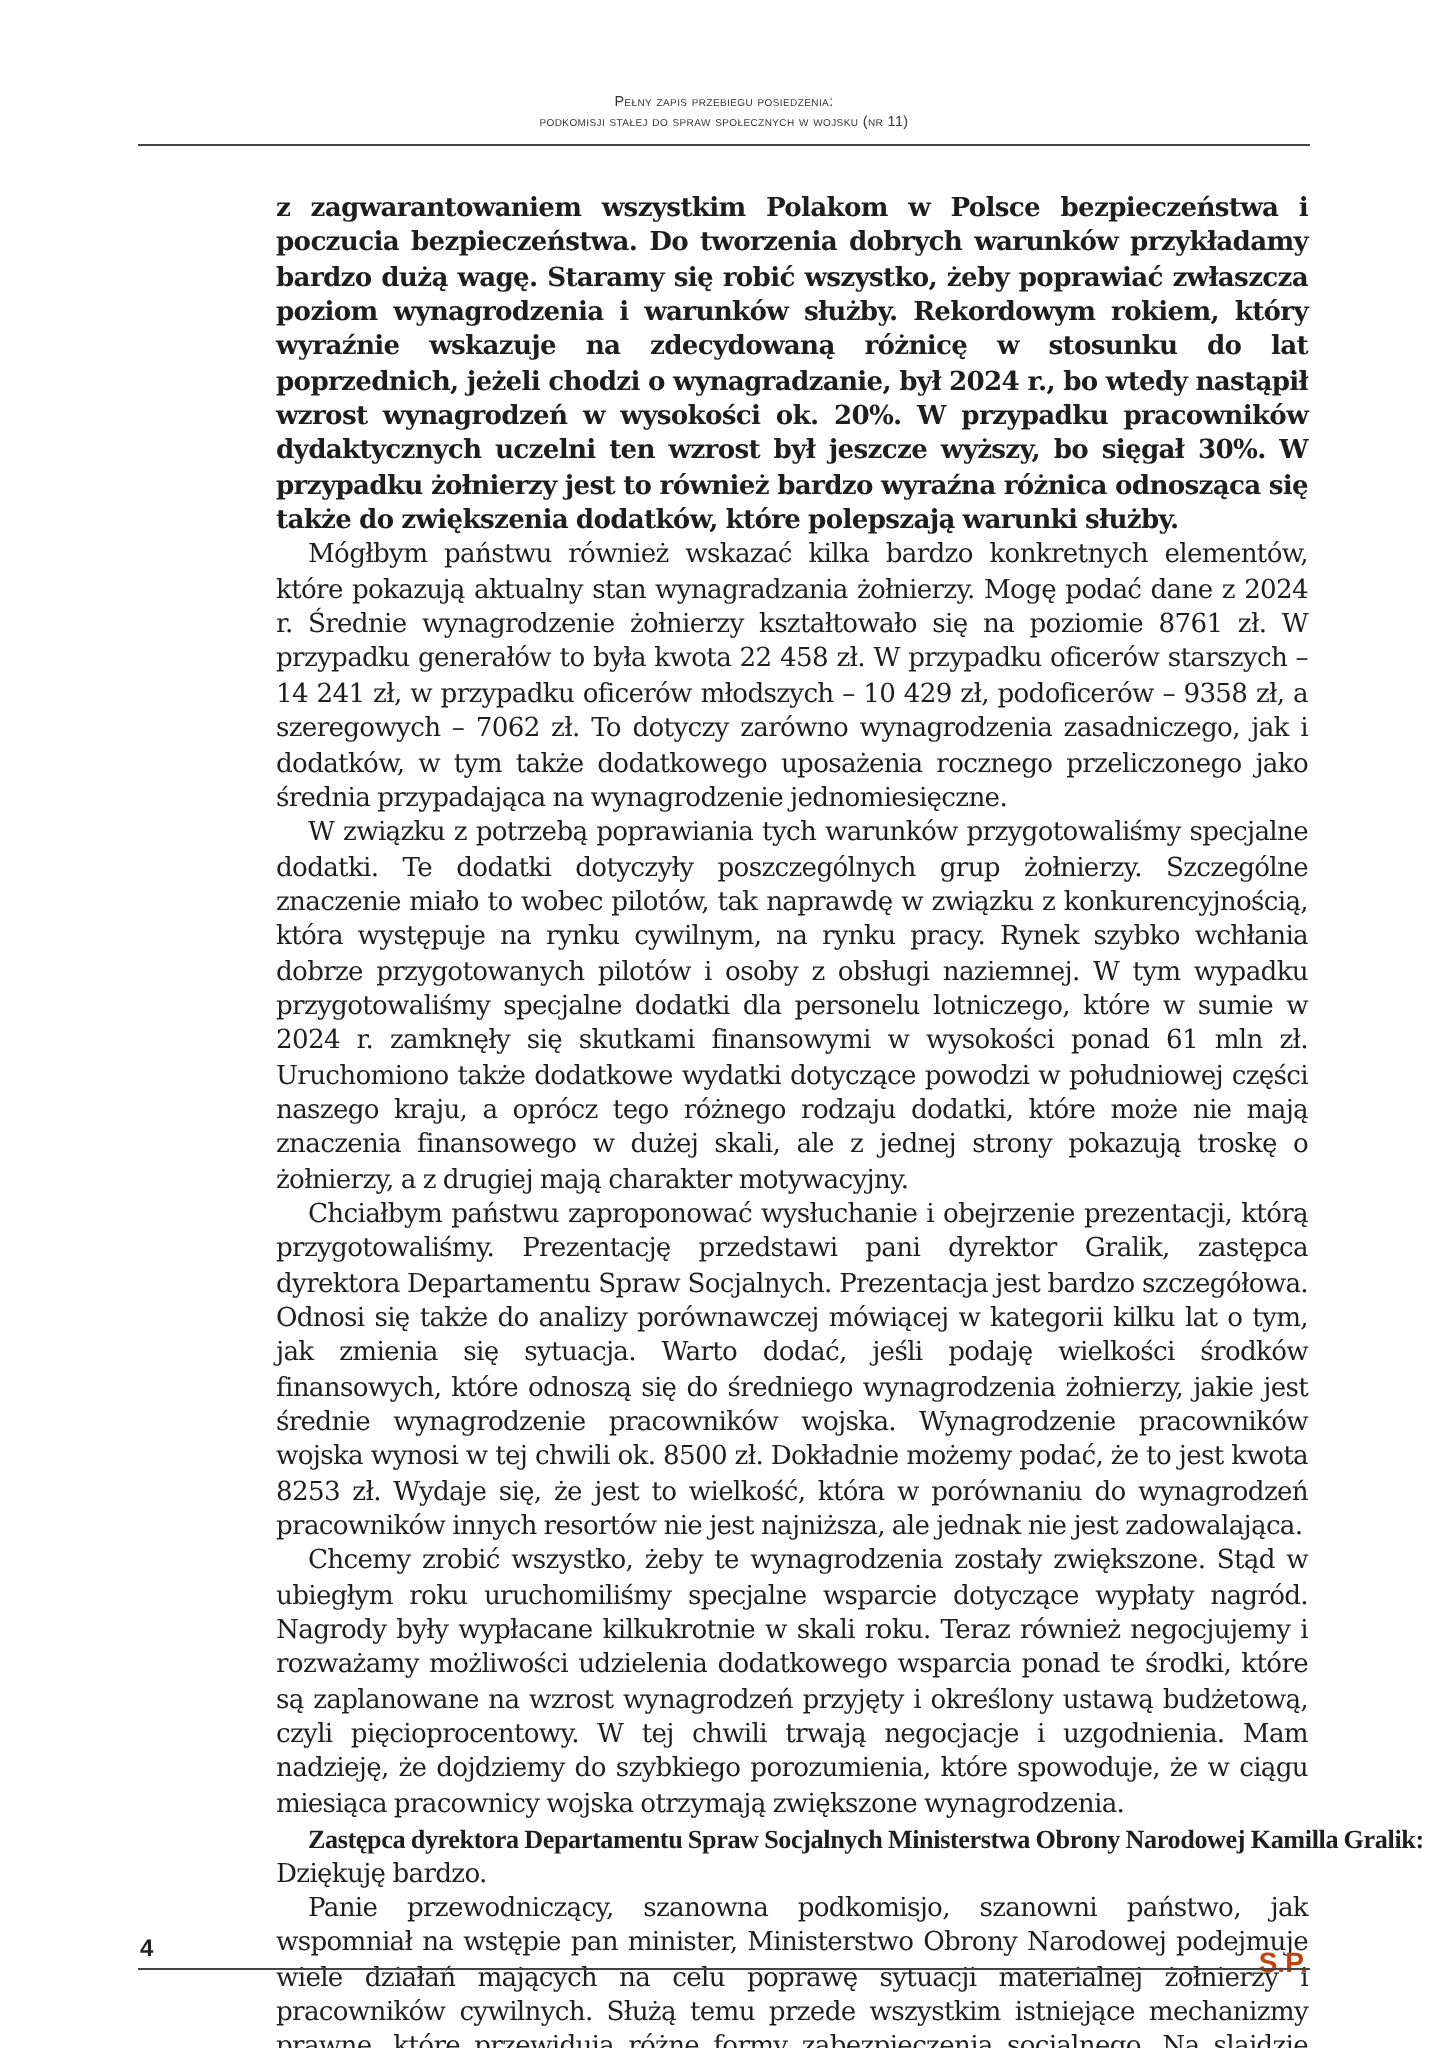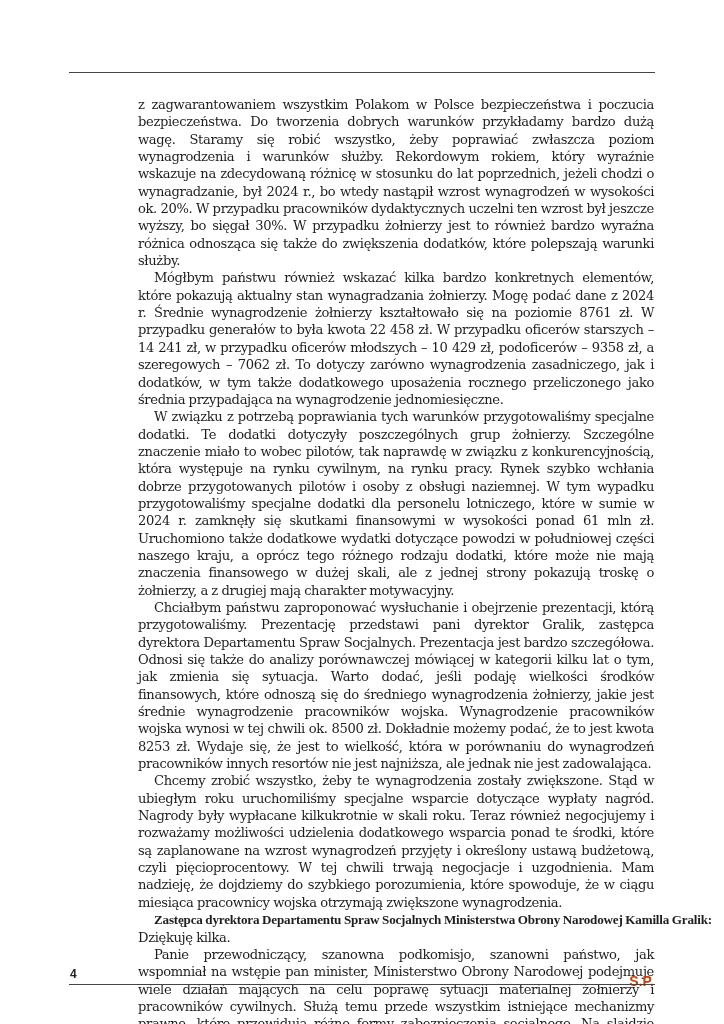--- a/index.html
+++ b/index.html
@@ -12,44 +12,48 @@
     font-variant: small-caps; text-transform: none;
   }
   .running-header .l1, .running-header .l2 { display: block; }
   .header-rule { position: absolute; left: 69px; top: 72px; width: 586px; height: 0; border-top: 1.4px solid #444; }
   .body-text {
     position: absolute; left: 138px; top: 96px; width: 516px;
     font-family: "DejaVu Serif", serif; font-size: 13.1px; line-height: 17.35px;
     letter-spacing: -0.35px; word-spacing: -0.3px;
   }
   .body-text p { margin: 0; text-align: justify; text-indent: 16px; }
-  .body-text p.first { text-indent: 0; }
+  .body-text p.first { text-indent: 0; font-weight: bold; }
   .body-text p.noindent { text-indent: 0; }
   .speaker {
     margin: 0 0 0 -68px; font-weight: bold; text-indent: 0; text-align: left;
     font-family: Liberation Serif, serif; font-size: 13.1px; letter-spacing: -0.2px; width: 586px;
   }
   .footer-left { position: absolute; left: 70px; top: 967px; font-family: "Liberation Sans", sans-serif; font-weight: bold; font-size: 12px; color: #222; }
   .footer-right { position: absolute; right: 70px; top: 973px; font-family: "Liberation Sans", sans-serif; font-weight: bold; font-size: 14px; color: #c2410c; }
   .footer-rule { position: absolute; left: 69px; top: 984px; width: 586px; height: 0; border-top: 1.4px solid #444; }
 </style>
 </head>
 <body>
 
 <div class="page">
+  <div class="running-header">
+    <span class="l1">Pełny zapis przebiegu posiedzenia:</span>
+    <span class="l2">podkomisji stałej do spraw społecznych w wojsku (nr 11)</span>
+  </div>
   <div class="header-rule"></div>
 
   <div class="body-text">
     <p class="first">z zagwarantowaniem wszystkim Polakom w Polsce bezpieczeństwa i poczucia bezpieczeństwa. Do tworzenia dobrych warunków przykładamy bardzo dużą wagę. Staramy się robić wszystko, żeby poprawiać zwłaszcza poziom wynagrodzenia i warunków służby. Rekordowym rokiem, który wyraźnie wskazuje na zdecydowaną różnicę w stosunku do lat poprzednich, jeżeli chodzi o wynagradzanie, był 2024 r., bo wtedy nastąpił wzrost wynagrodzeń w wysokości ok. 20%. W przypadku pracowników dydaktycznych uczelni ten wzrost był jeszcze wyższy, bo sięgał 30%. W przypadku żołnierzy jest to również bardzo wyraźna różnica odnosząca się także do zwiększenia dodatków, które polepszają warunki służby.</p>
     <p>Mógłbym państwu również wskazać kilka bardzo konkretnych elementów, które pokazują aktualny stan wynagradzania żołnierzy. Mogę podać dane z 2024 r. Średnie wynagrodzenie żołnierzy kształtowało się na poziomie 8761 zł. W przypadku generałów to była kwota 22 458 zł. W przypadku oficerów starszych – 14 241 zł, w przypadku oficerów młodszych – 10 429 zł, podoficerów – 9358 zł, a szeregowych – 7062 zł. To dotyczy zarówno wynagrodzenia zasadniczego, jak i dodatków, w tym także dodatkowego uposażenia rocznego przeliczonego jako średnia przypadająca na wynagrodzenie jednomiesięczne.</p>
     <p>W związku z potrzebą poprawiania tych warunków przygotowaliśmy specjalne dodatki. Te dodatki dotyczyły poszczególnych grup żołnierzy. Szczególne znaczenie miało to wobec pilotów, tak naprawdę w związku z konkurencyjnością, która występuje na rynku cywilnym, na rynku pracy. Rynek szybko wchłania dobrze przygotowanych pilotów i osoby z obsługi naziemnej. W tym wypadku przygotowaliśmy specjalne dodatki dla personelu lotniczego, które w sumie w 2024 r. zamknęły się skutkami finansowymi w wysokości ponad 61 mln zł. Uruchomiono także dodatkowe wydatki dotyczące powodzi w południowej części naszego kraju, a oprócz tego różnego rodzaju dodatki, które może nie mają znaczenia finansowego w dużej skali, ale z jednej strony pokazują troskę o żołnierzy, a z drugiej mają charakter motywacyjny.</p>
     <p>Chciałbym państwu zaproponować wysłuchanie i obejrzenie prezentacji, którą przygotowaliśmy. Prezentację przedstawi pani dyrektor Gralik, zastępca dyrektora Departamentu Spraw Socjalnych. Prezentacja jest bardzo szczegółowa. Odnosi się także do analizy porównawczej mówiącej w kategorii kilku lat o tym, jak zmienia się sytuacja. Warto dodać, jeśli podaję wielkości środków finansowych, które odnoszą się do średniego wynagrodzenia żołnierzy, jakie jest średnie wynagrodzenie pracowników wojska. Wynagrodzenie pracowników wojska wynosi w tej chwili ok. 8500 zł. Dokładnie możemy podać, że to jest kwota 8253 zł. Wydaje się, że jest to wielkość, która w porównaniu do wynagrodzeń pracowników innych resortów nie jest najniższa, ale jednak nie jest zadowalająca.</p>
     <p>Chcemy zrobić wszystko, żeby te wynagrodzenia zostały zwiększone. Stąd w ubiegłym roku uruchomiliśmy specjalne wsparcie dotyczące wypłaty nagród. Nagrody były wypłacane kilkukrotnie w skali roku. Teraz również negocjujemy i rozważamy możliwości udzielenia dodatkowego wsparcia ponad te środki, które są zaplanowane na wzrost wynagrodzeń przyjęty i określony ustawą budżetową, czyli pięcioprocentowy. W tej chwili trwają negocjacje i uzgodnienia. Mam nadzieję, że dojdziemy do szybkiego porozumienia, które spowoduje, że w ciągu miesiąca pracownicy wojska otrzymają zwiększone wynagrodzenia.</p>
     <p class="speaker">Zastępca dyrektora Departamentu Spraw Socjalnych Ministerstwa Obrony Narodowej Kamilla Gralik:</p>
-    <p class="noindent">Dziękuję kilka.</p>
+    <p class="noindent">Dziękuję bardzo.</p>
     <p>Panie przewodniczący, szanowna podkomisjo, szanowni państwo, jak wspomniał na wstępie pan minister, Ministerstwo Obrony Narodowej podejmuje wiele działań mających na celu poprawę sytuacji materialnej żołnierzy i pracowników cywilnych. Służą temu przede wszystkim istniejące mechanizmy prawne, które przewidują różne formy zabezpieczenia socjalnego. Na slajdzie wymieniono podstawowe formy tego wsparcia, takie jak zapomogi, dofinansowanie wypoczynku, wykup uprawnień do ulgowych przejazdów koleją na terenie kraju czy świadczenia mieszkaniowe.</p>
 
   </div>
 
   <div class="footer-left">4</div>
   <div class="footer-right">S.P.</div>
   <div class="footer-rule"></div>
 </div>
 
 </body></html>

